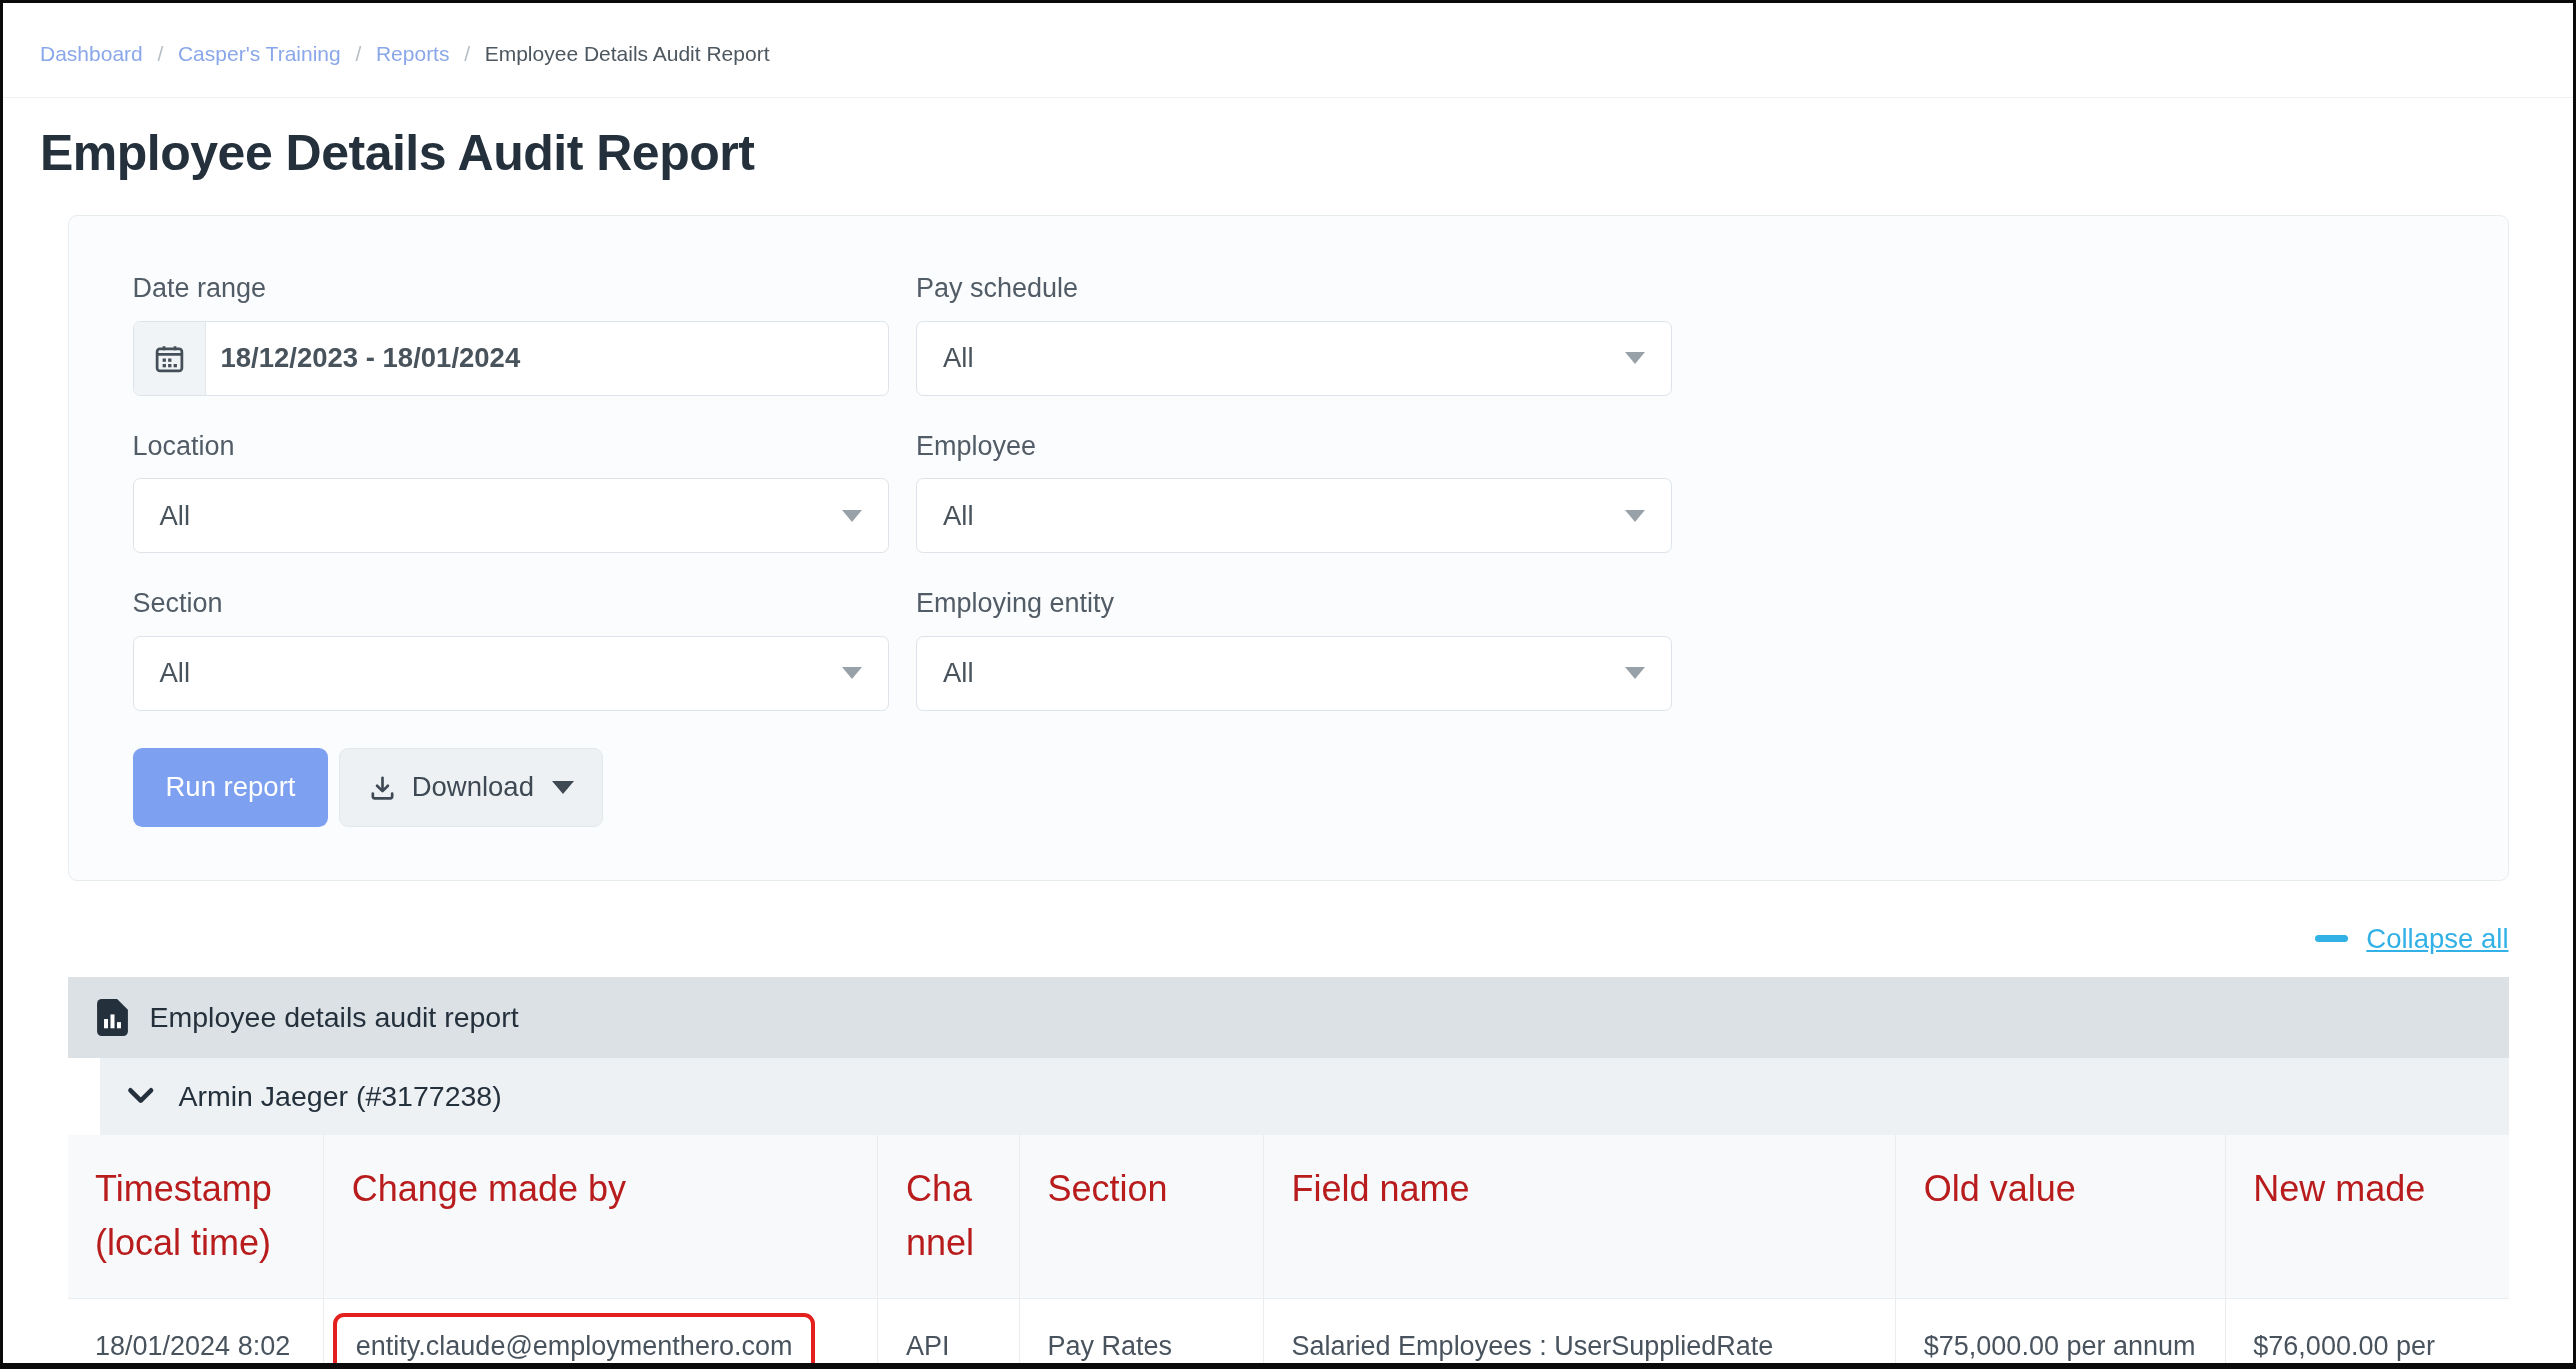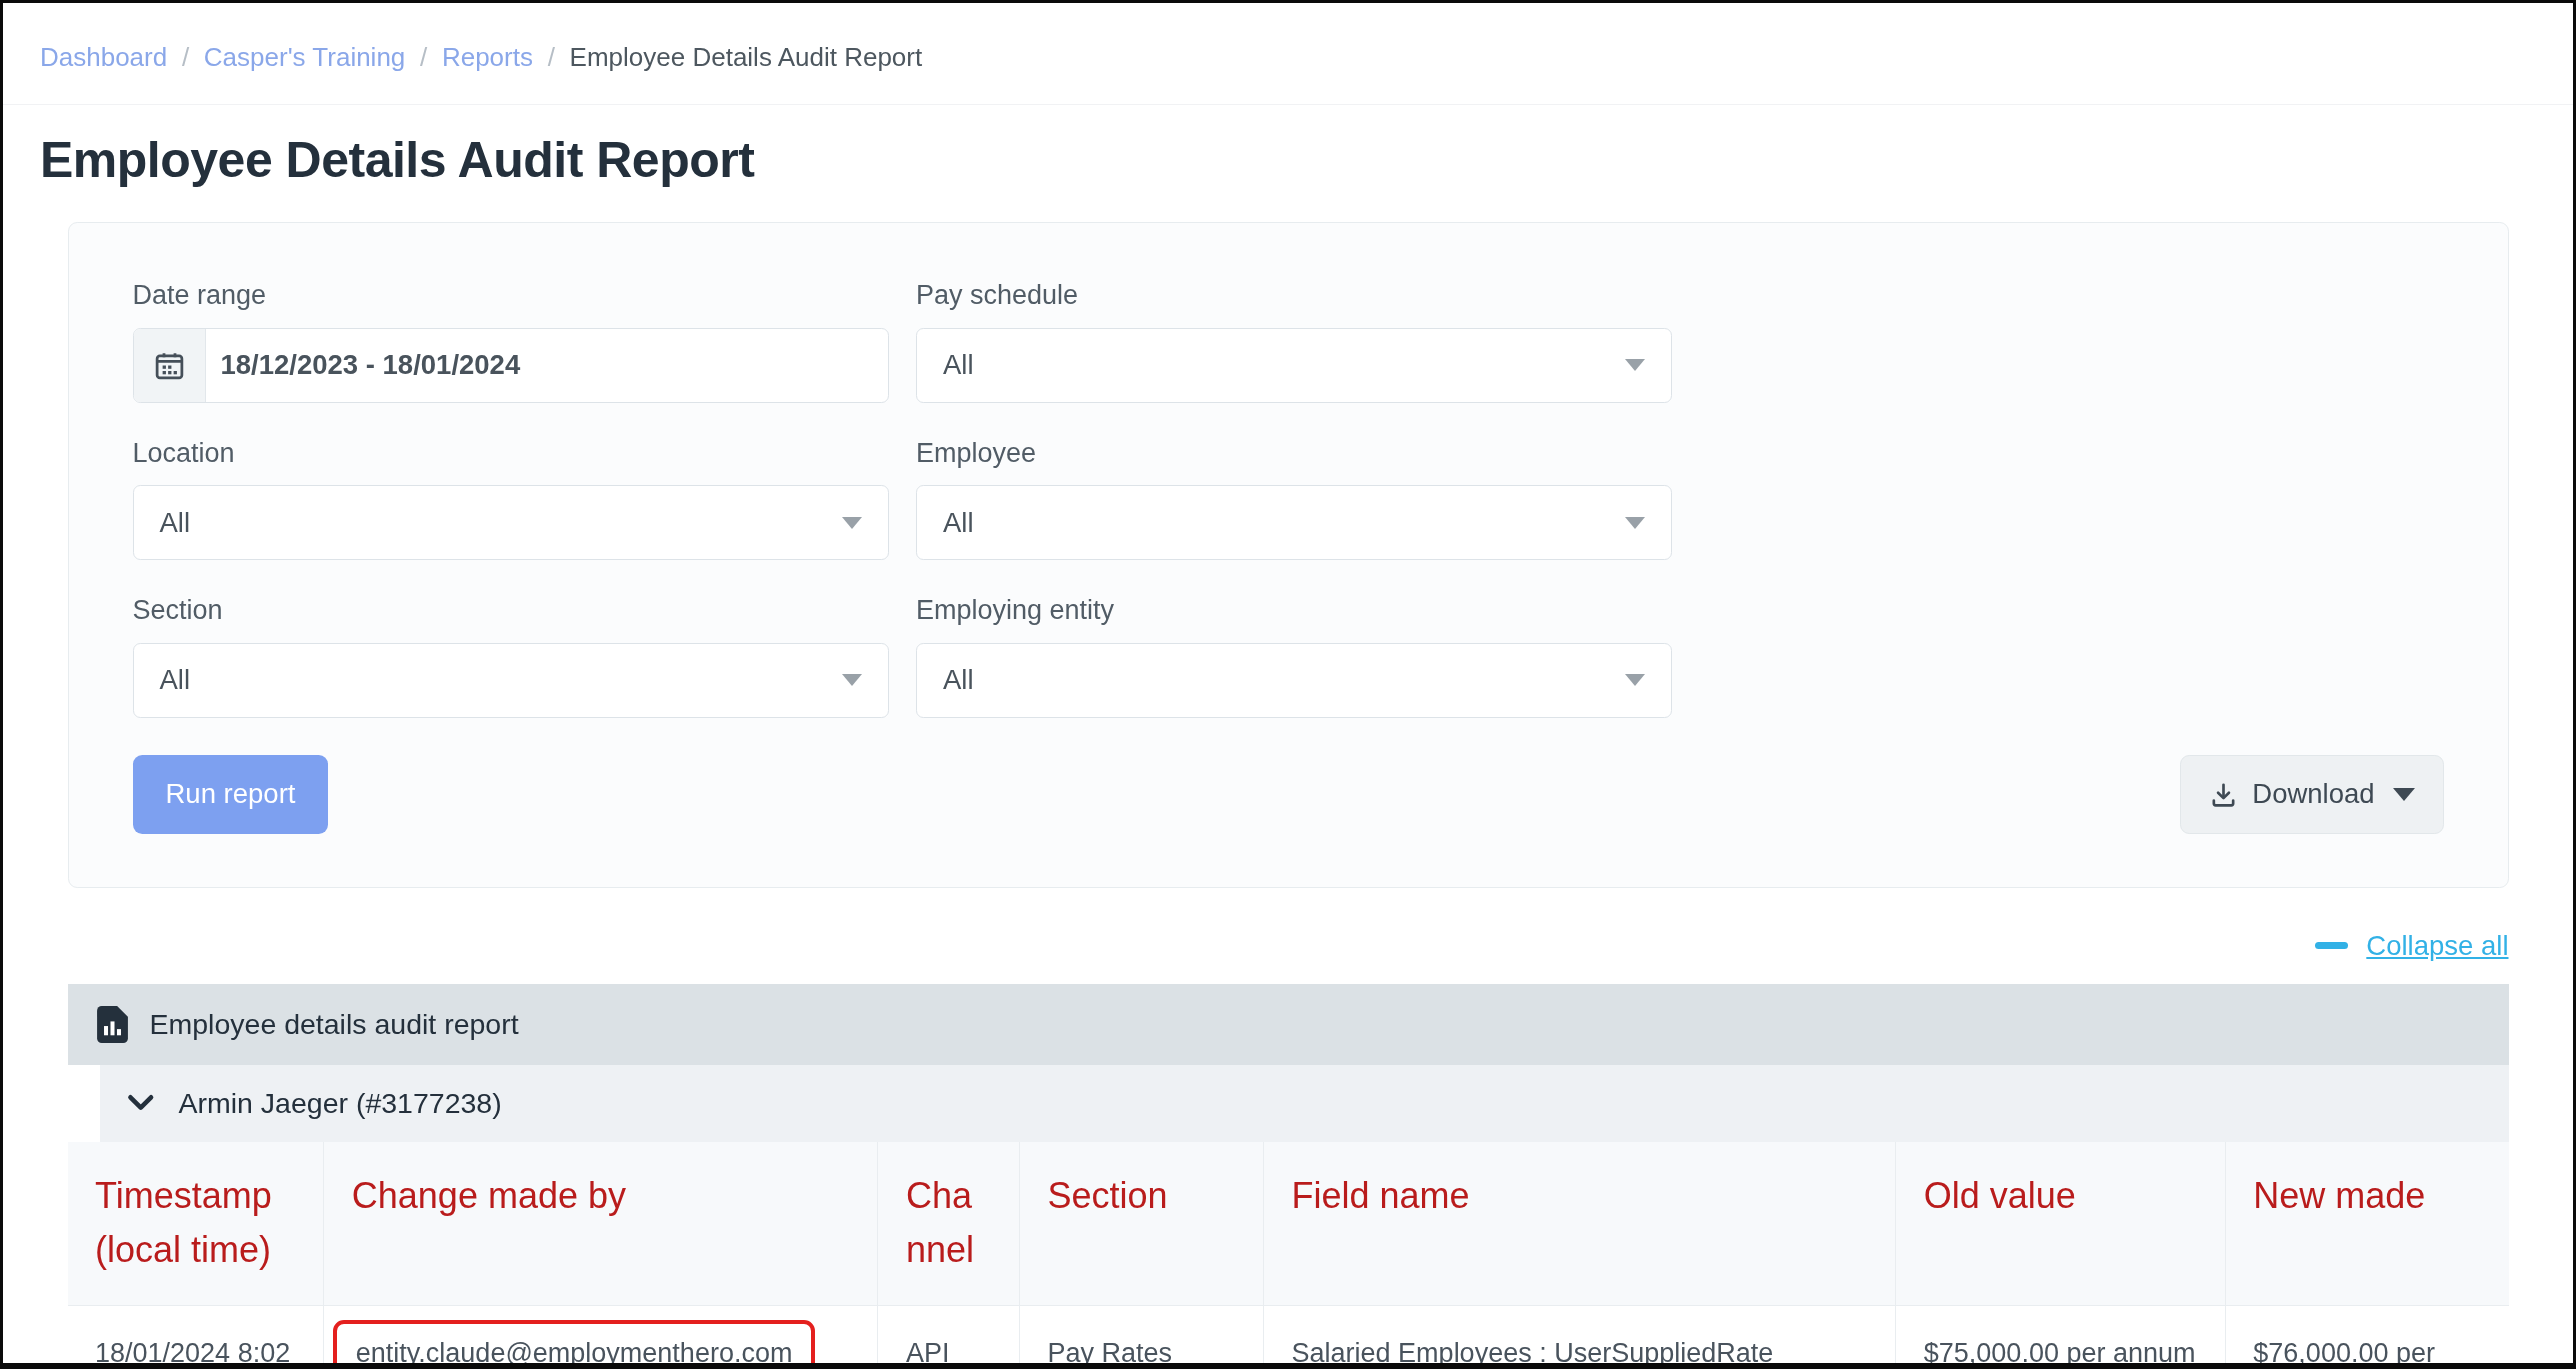--- a/index.html
+++ b/index.html
@@ -14,21 +14,21 @@
     background:#ffffff;
     border:3.7px solid #0a0a0a; border-bottom-width:7.3px;
     overflow:hidden;
     font-family:"Liberation Sans","DejaVu Sans",sans-serif;
     color:var(--text);
   }
   
   .breadcrumb-bar{
     padding:39px 37px 31px 37px;
     border-bottom:1.8px solid #f1f2f4;
-    font-size:26px;
+    font-size:21px;
     display:flex; align-items:center; white-space:nowrap;
   }
   .crumb-link{color:var(--link-blue); text-decoration:none; cursor:pointer;}
   .crumb-sep{color:#b6bec6; margin:0 14.7px;}
   .crumb-current{color:#4d575f;}
   
   .main{padding:0 37px;}
   .page-title{
     margin:26px 0 33px 0;
     font-size:50px; font-weight:700; color:var(--dark); letter-spacing:-0.5px;
@@ -65,21 +65,21 @@
   .date-text{padding-left:15px;font-weight:bold;}
   .select-control{justify-content:space-between; padding:0 26px; cursor:pointer;}
   .caret{
     width:0; height:0; flex:0 0 auto;
     border-left:10px solid transparent; border-right:10px solid transparent;
     border-top:12px solid #99a1a8;
   }
   
   .panel-actions{
     margin-top:37px;
-    display:flex; justify-content:space-between; gap:4px;
+    display:flex; justify-content:flex-start; gap:11px;
   }
   .btn{
     height:79px; border-radius:9.2px; font-size:27.5px;
     display:inline-flex; align-items:center; cursor:pointer;
     font-family:inherit;
   }
   .btn-primary{
     background:var(--primary); color:#ffffff; border:none; padding:0 33px;
   }
   .btn-secondary{

